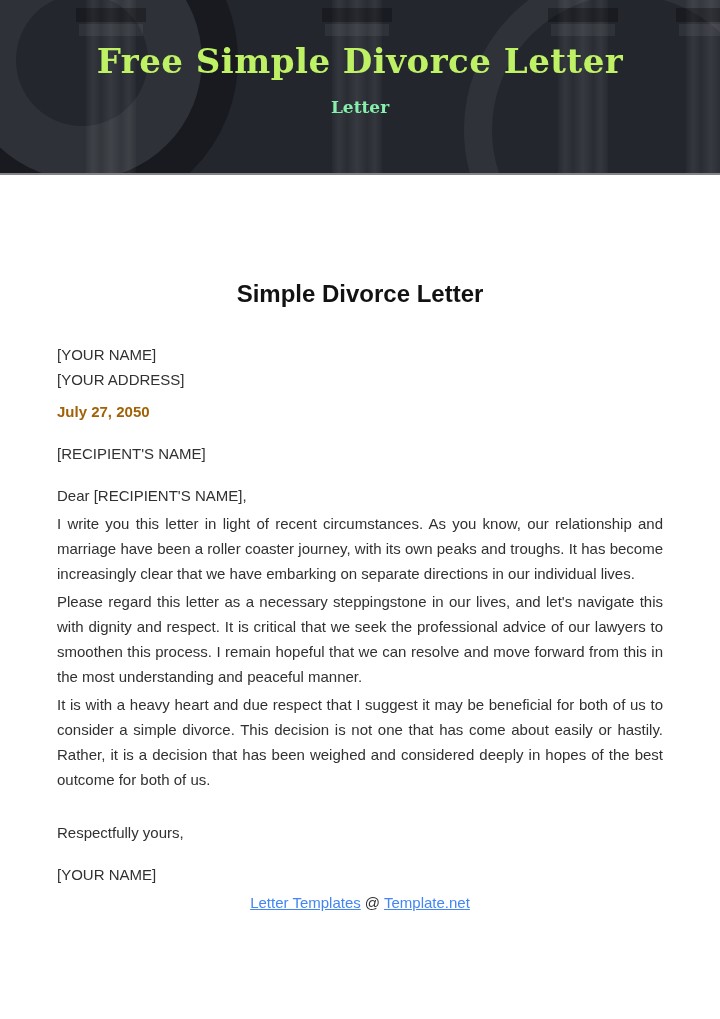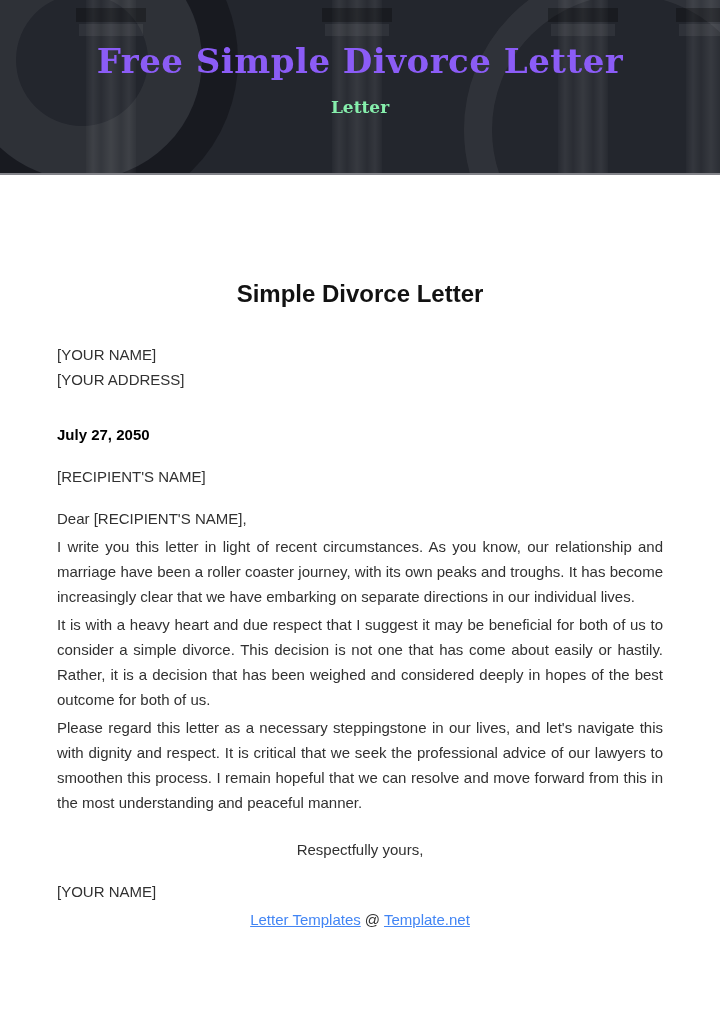--- a/index.html
+++ b/index.html
@@ -83,21 +83,21 @@
   .banner-title {
     position: relative;
     margin: 0;
     padding-top: 42px;
     text-align: center;
     font-family: "DejaVu Serif", serif;
     font-weight: 700;
     font-size: 34px;
     line-height: 38px;
     letter-spacing: 0.5px;
-    color: #8b5cf6;
+    color: #bef264;
   }
   .banner-subtitle {
     position: relative;
     margin: 0;
     padding-top: 17px;
     text-align: center;
     font-family: "DejaVu Serif", serif;
     font-weight: 700;
     font-size: 17px;
     line-height: 20px;
@@ -115,28 +115,28 @@
     margin: 0;
     padding-top: 101px;
     text-align: center;
     font-size: 24px;
     line-height: 36px;
     font-weight: 700;
     color: #121212;
   }
   .block { margin: 0; }
   .sender-block    { margin-top: 30px; }
-  .date-line       { margin-top: 30px; font-weight: 700; color: #000000; }
+  .date-line       { margin-top: 7px; font-weight: 700; color: #a16207; }
   .recipient-block { margin-top: 17px; }
   .salutation      { margin-top: 17px; }
   .para {
     margin: 3px 0 0 0;
     text-align: justify;
   }
-  .closing   { margin-top: 22px; text-align: center; }
+  .closing   { margin-top: 28px; }
   .signature { margin-top: 17px; }
 
   
   .footer {
     margin-top: 0;
     padding-top: 5px;
     text-align: center;
     font-size: 15px;
     line-height: 22px;
     color: #333333;
@@ -177,22 +177,22 @@
 
     <p class="block date-line">July 27, 2050</p>
 
     <div class="recipient-block">
       <p class="block">[RECIPIENT'S NAME]</p>
     </div>
 
     <p class="block salutation">Dear [RECIPIENT'S NAME],</p>
 
     <p class="para">I write you this letter in light of recent circumstances. As you know, our relationship and marriage have been a roller coaster journey, with its own peaks and troughs. It has become increasingly clear that we have embarking on separate directions in our individual lives.</p>
+    <p class="para">Please regard this letter as a necessary steppingstone in our lives, and let's navigate this with dignity and respect. It is critical that we seek the professional advice of our lawyers to smoothen this process. I remain hopeful that we can resolve and move forward from this in the most understanding and peaceful manner.</p>
     <p class="para">It is with a heavy heart and due respect that I suggest it may be beneficial for both of us to consider a simple divorce. This decision is not one that has come about easily or hastily. Rather, it is a decision that has been weighed and considered deeply in hopes of the best outcome for both of us.</p>
-    <p class="para">Please regard this letter as a necessary steppingstone in our lives, and let's navigate this with dignity and respect. It is critical that we seek the professional advice of our lawyers to smoothen this process. I remain hopeful that we can resolve and move forward from this in the most understanding and peaceful manner.</p>
 
     <p class="block closing">Respectfully yours,</p>
     <p class="block signature">[YOUR NAME]</p>
   </main>
 
   <footer class="footer">
     <a>Letter Templates</a><span class="at-sign">@</span><a>Template.net</a>
   </footer>
 
 </div>

